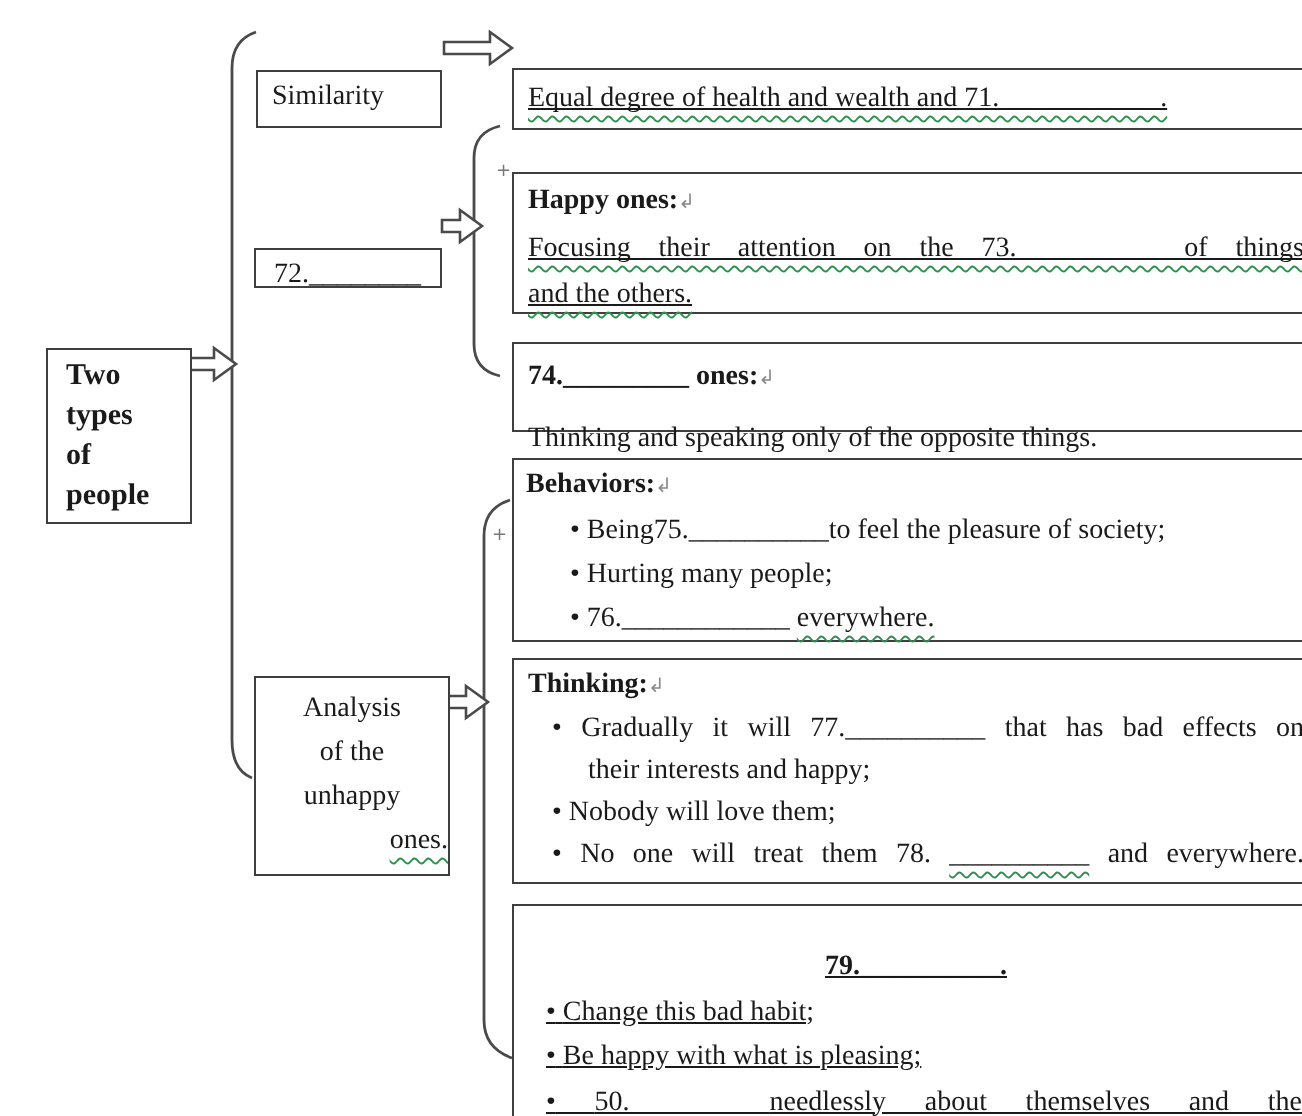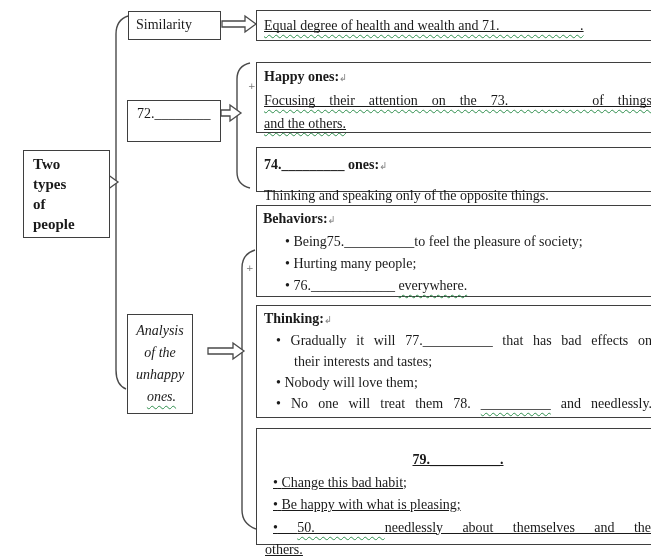--- a/index.html
+++ b/index.html
@@ -1,33 +1,33 @@
 <!DOCTYPE html>
 <html><head>
 <meta charset="utf-8">
 <style>
   html,body{margin:0;padding:0;background:#fff;}
   #canvas{
     position:relative;width:651px;height:558px;background:#ffffff;
     font-family:"Liberation Serif","DejaVu Serif",serif;color:#1a1a1a;
     overflow:hidden;
   }
-  .box{position:absolute;border:1.5px solid #3f3f3f;background:#fff;box-sizing:border-box;}
+  .box{position:absolute;border:1.5px solid #3f3f3f;background:#fff;box-sizing:border-box;margin-top:24px;}
   
-  .root-box{left:23px;top:150px;width:87px;height:88px;padding:3px 0 0 9px;
+  .root-box{left:23px;top:150px;width:73px;height:88px;padding:3px 0 0 9px;
     font-weight:bold;font-size:15px;line-height:20px;}
   .prelines{white-space:pre-line;}
   
   .sim-box{left:128px;top:11px;width:93px;height:29px;padding-left:7px;
     font-size:14px;line-height:26px;}
-  .b72-box{left:127px;top:100px;width:94px;height:42px;padding-left:9px;
+  .b72-box{left:127px;top:100px;width:94px;height:20px;padding-left:9px;
     font-size:14px;line-height:26px;}
-  .ana-box{left:127px;top:314px;width:66px;height:100px;padding-top:5px;
-    font-size:14px;line-height:22px;text-align:center;font-style:italic;}
-  .ana-last{text-align:center;padding-left:3px;}
+  .ana-box{left:127px;top:314px;width:98px;height:100px;padding-top:5px;
+    font-size:14px;line-height:22px;text-align:center;}
+  .ana-last{text-align:right;padding-left:3px;}
   
   .panel{left:256px;width:404px;font-size:14px;}
   .p1{top:10px;height:31px;padding:4px 7px;line-height:21px;}
   .p2{top:62px;height:71px;padding:2px 7px;line-height:23px;}
   .p3{top:147px;height:45px;padding:2px 7px;line-height:30px;}
   .p4{top:205px;height:92px;padding:2px 6px;line-height:22px;}
   .p5{top:305px;height:113px;padding:2px 7px;line-height:21px;}
   .p6{top:428px;height:117px;padding:20px 8px;line-height:22.5px;text-decoration:underline;}
   .bold{font-weight:bold;text-align:center;}
   .u{text-decoration:underline;text-decoration-thickness:1px;text-decoration-skip-ink:none;}
@@ -110,23 +110,23 @@
   <div class="box panel p4">
     <div><span class="bold">Behaviors:</span><span class="retmark">↲</span></div>
     <div class="ind22"><span class="retbullet">•</span> <span>Being75.__________to feel the pleasure of society;</span></div>
     <div class="ind22"><span>•</span> <span>Hurting many people;</span></div>
     <div class="ind22"><span>•</span> <span>76.____________ </span><span class="gw">everywhere.</span></div>
   </div>
 
   <div class="box panel p5">
     <div><span class="bold">Thinking:</span><span class="retmark">↲</span></div>
     <div class="ind12 jl"><span>•</span> <span>Gradually it will 77.__________ that has bad effects on</span></div>
-    <div class="ind30"><span>their interests and tastes;</span></div>
+    <div class="ind30"><span>their interests and happy;</span></div>
     <div class="ind12"><span>•</span> <span>Nobody will love them;</span></div>
-    <div class="ind12 jl"><span>•</span> <span>No one will treat them 78. </span><span class="gw">__________</span><span> and needlessly.</span></div>
+    <div class="ind12 jl"><span>•</span> <span>No one will treat them 78. </span><span class="gw">__________</span><span> and everywhere.</span></div>
   </div>
 
   <div class="box panel p6">
     <div class="bold">79.__________.</div>
     <div class="ind8"><span>•</span> <span>Change this bad habit;</span></div>
     <div class="ind8"><span>•</span> <span>Be happy with what is pleasing;</span></div>
     <div class="ind8 jl"><span>•</span> <span class="gw">50.__________</span><span>needlessly about themselves and the</span></div>
     <div><span class="u"><span class="gw">others.</span></span></div>
   </div>
 

